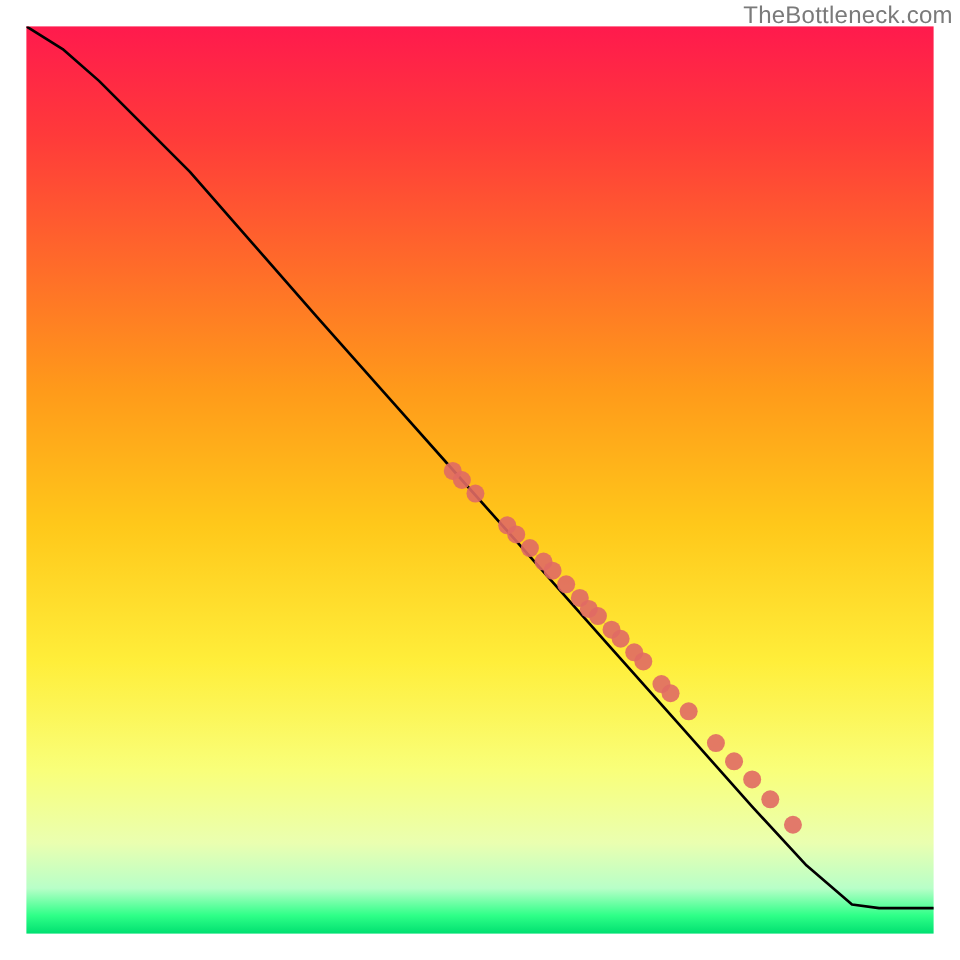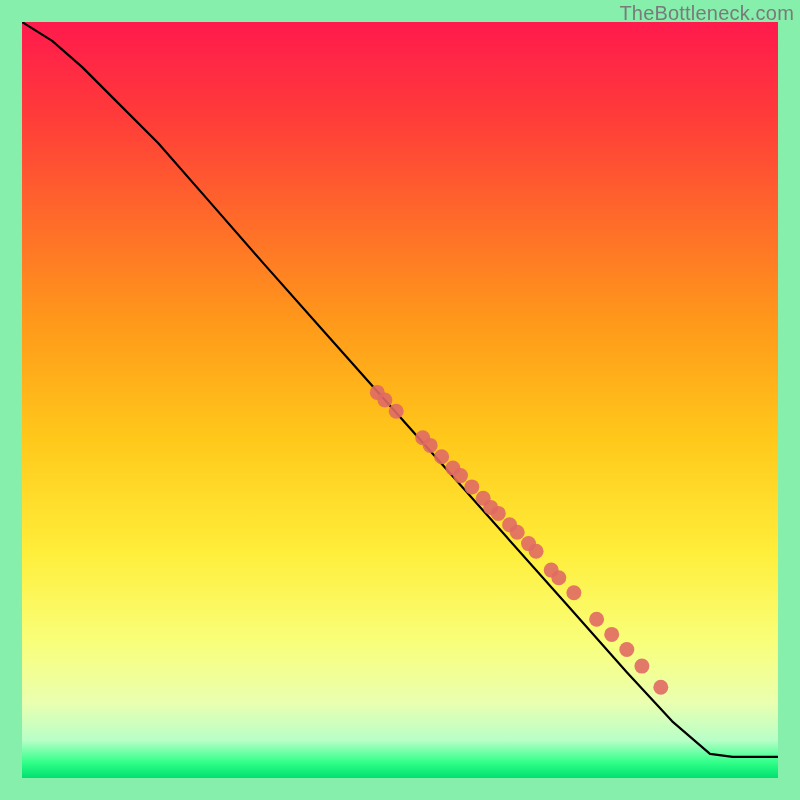--- a/index.html
+++ b/index.html
@@ -8,21 +8,21 @@
     width: 800px;
     height: 800px;
     background: #000;
     overflow: hidden;
     font-family: Arial, Helvetica, sans-serif;
   }
   .frame {
     position: relative;
     width: 800px;
     height: 800px;
-    background: #86efac;
+    background: #ffffff;
   }
   .plot-area {
     position: absolute;
     left: 22px;
     top: 22px;
     width: 756px;
     height: 756px;
     background: linear-gradient(to bottom,
       #ff1a4d 0%,
       #ff3a3a 12%,

